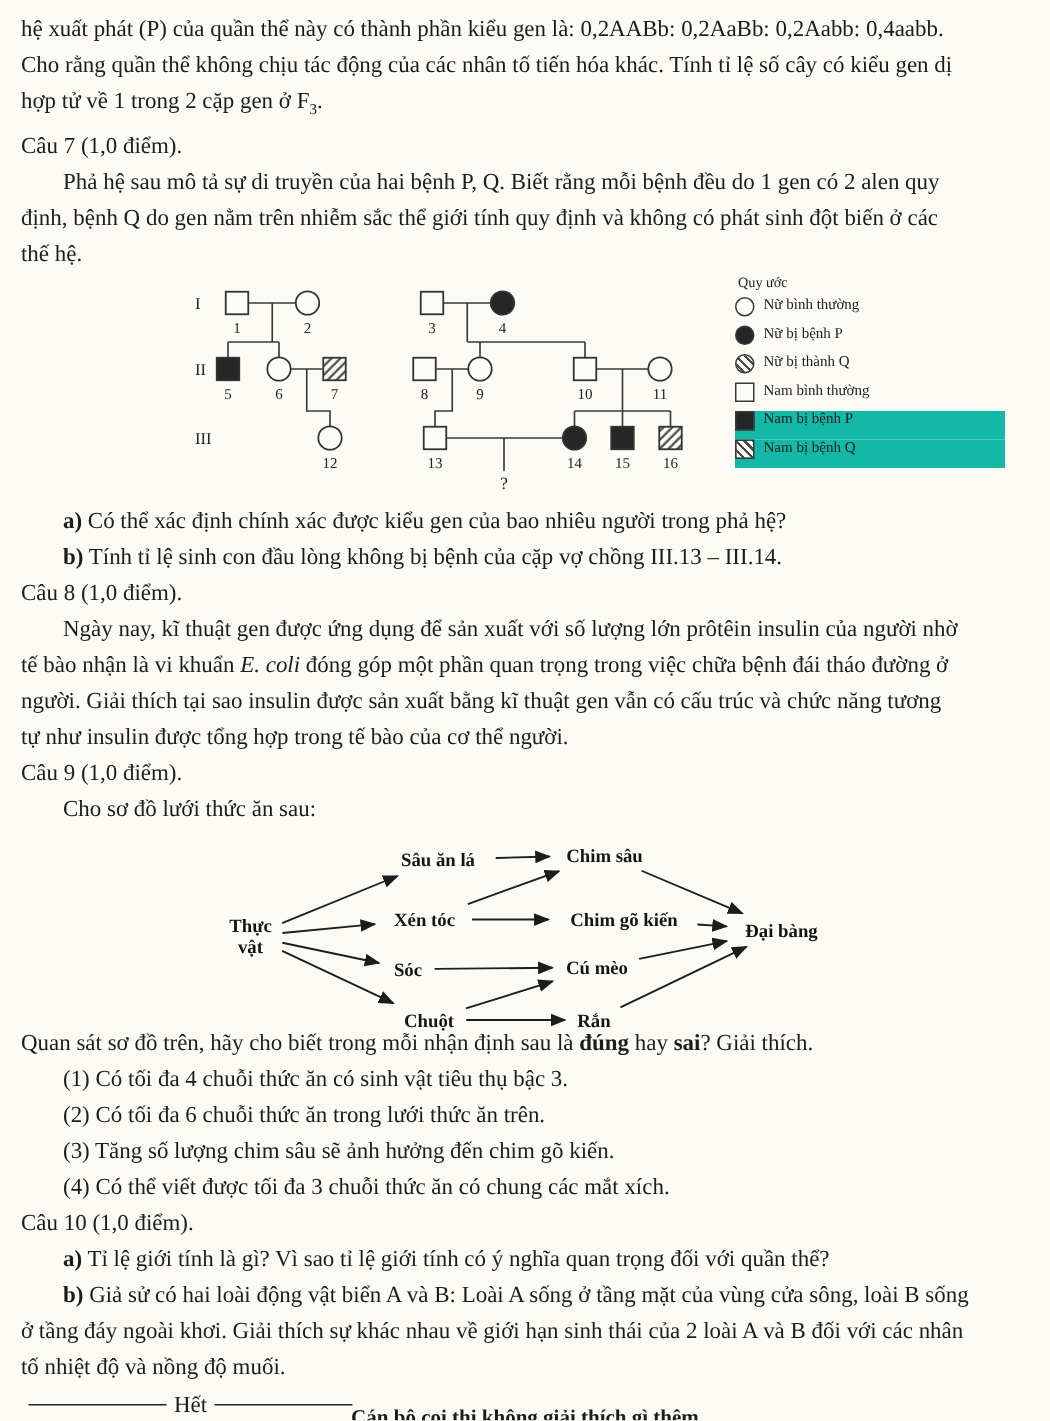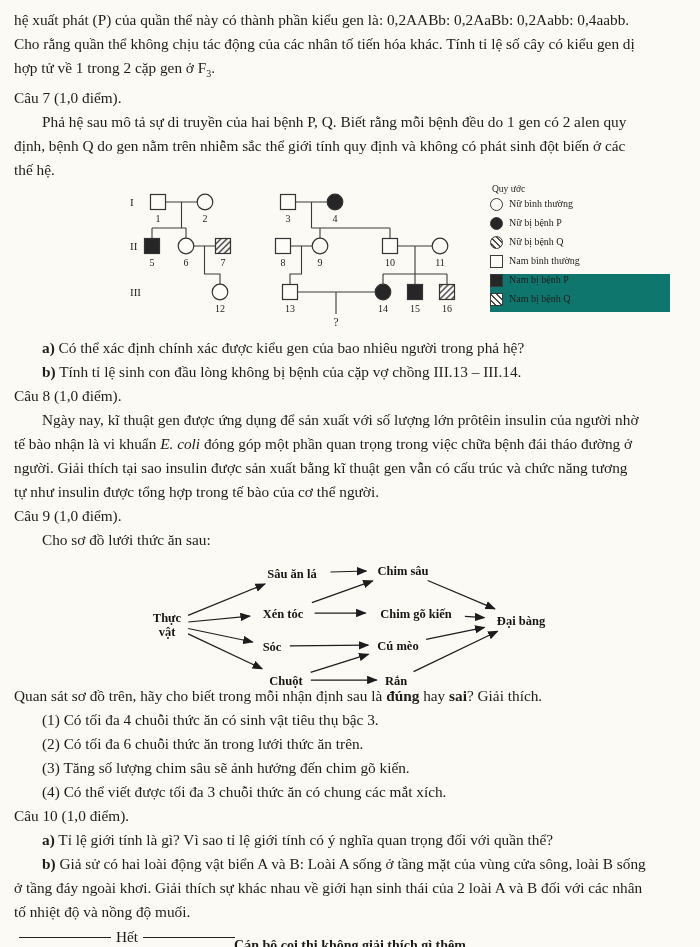--- a/index.html
+++ b/index.html
@@ -19,21 +19,21 @@
   
   .pedigree-block{position:relative;height:154px}
   .pedigree-svg{position:absolute;left:106px;top:2px}
   .pline{stroke:#3a3a3a;stroke-width:1.1;fill:none}
   .pnum{font-size:10px;fill:#222;font-family:"Liberation Serif","DejaVu Serif",serif}
   .pgen{font-size:11px;fill:#222;font-family:"Liberation Serif","DejaVu Serif",serif}
   .pquery{font-size:11.5px;fill:#222;font-family:"Liberation Serif","DejaVu Serif",serif}
   .legend{position:absolute;left:476px;top:2px;width:180px}
   .lgtitle{font-size:9.5px;margin:0 0 4px 2px}
   .lgrow{display:flex;align-items:flex-start;gap:6px;height:19px}
-  .lgrow.shaded{background:#0f766e}
+  .lgrow.shaded{background:#14b8a6}
   .sym{width:13px;height:13px;border:1px solid #3a3a3a;flex:0 0 13px;background:#fdfcf8;display:inline-block}
   .sym.circle{border-radius:50%}
   .sym.solid{background:#262626}
   .sym.hatch{background:repeating-linear-gradient(45deg,#fdfcf8 0 2.6px,#4a4a4a 2.6px 4.1px)}
   .lglab{font-size:10px}
   
   .fw-block{position:relative;height:132px}
   .fw-svg{position:absolute;left:126px;top:0}
   .fwnode{font-weight:bold;font-size:12.5px;fill:#141414;font-family:"Liberation Serif","DejaVu Serif",serif}
   .fwedge{stroke:#1d1d1d;stroke-width:1.25}
@@ -123,21 +123,21 @@
           <div class="lgrow">
             <span class="sym circle empty"></span>
             <span class="lglab">Nữ bình thường</span>
           </div>
           <div class="lgrow">
             <span class="sym circle solid"></span>
             <span class="lglab">Nữ bị bệnh P</span>
           </div>
           <div class="lgrow">
             <span class="sym circle hatch"></span>
-            <span class="lglab">Nữ bị bệnh Q</span>
+            <span class="lglab">Nữ bị thành Q</span>
           </div>
           <div class="lgrow">
             <span class="sym square empty"></span>
             <span class="lglab">Nam bình thường</span>
           </div>
           <div class="lgrow shaded">
             <span class="sym square solid"></span>
             <span class="lglab">Nam bị bệnh P</span>
           </div>
           <div class="lgrow shaded">

